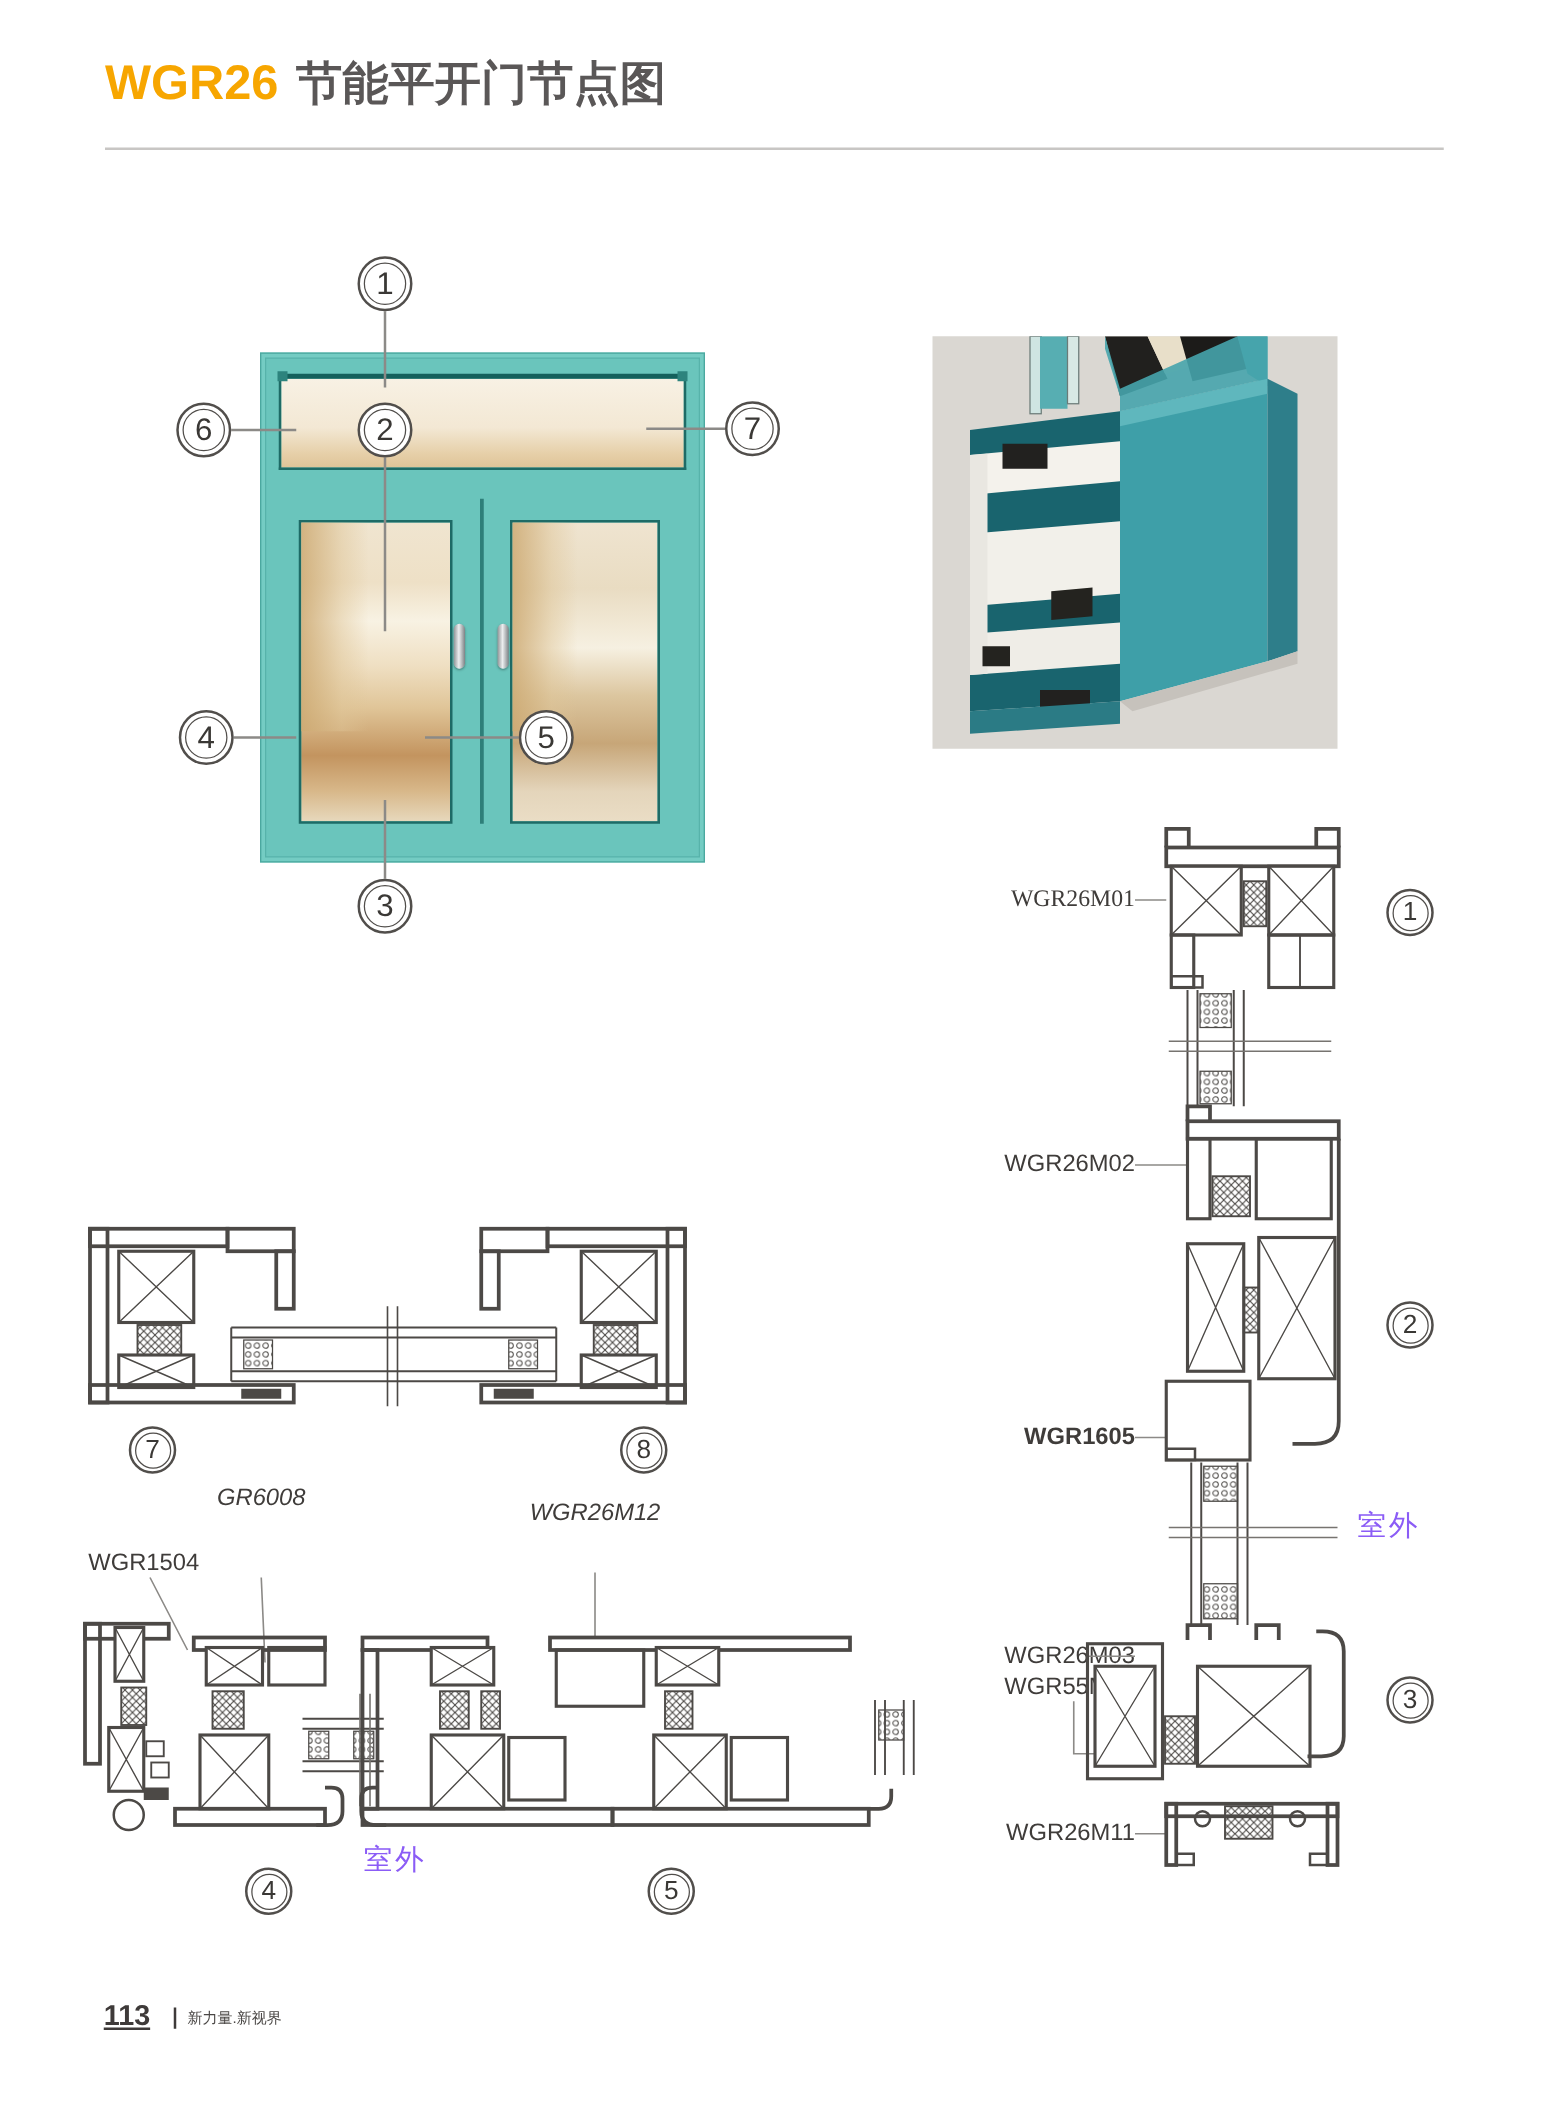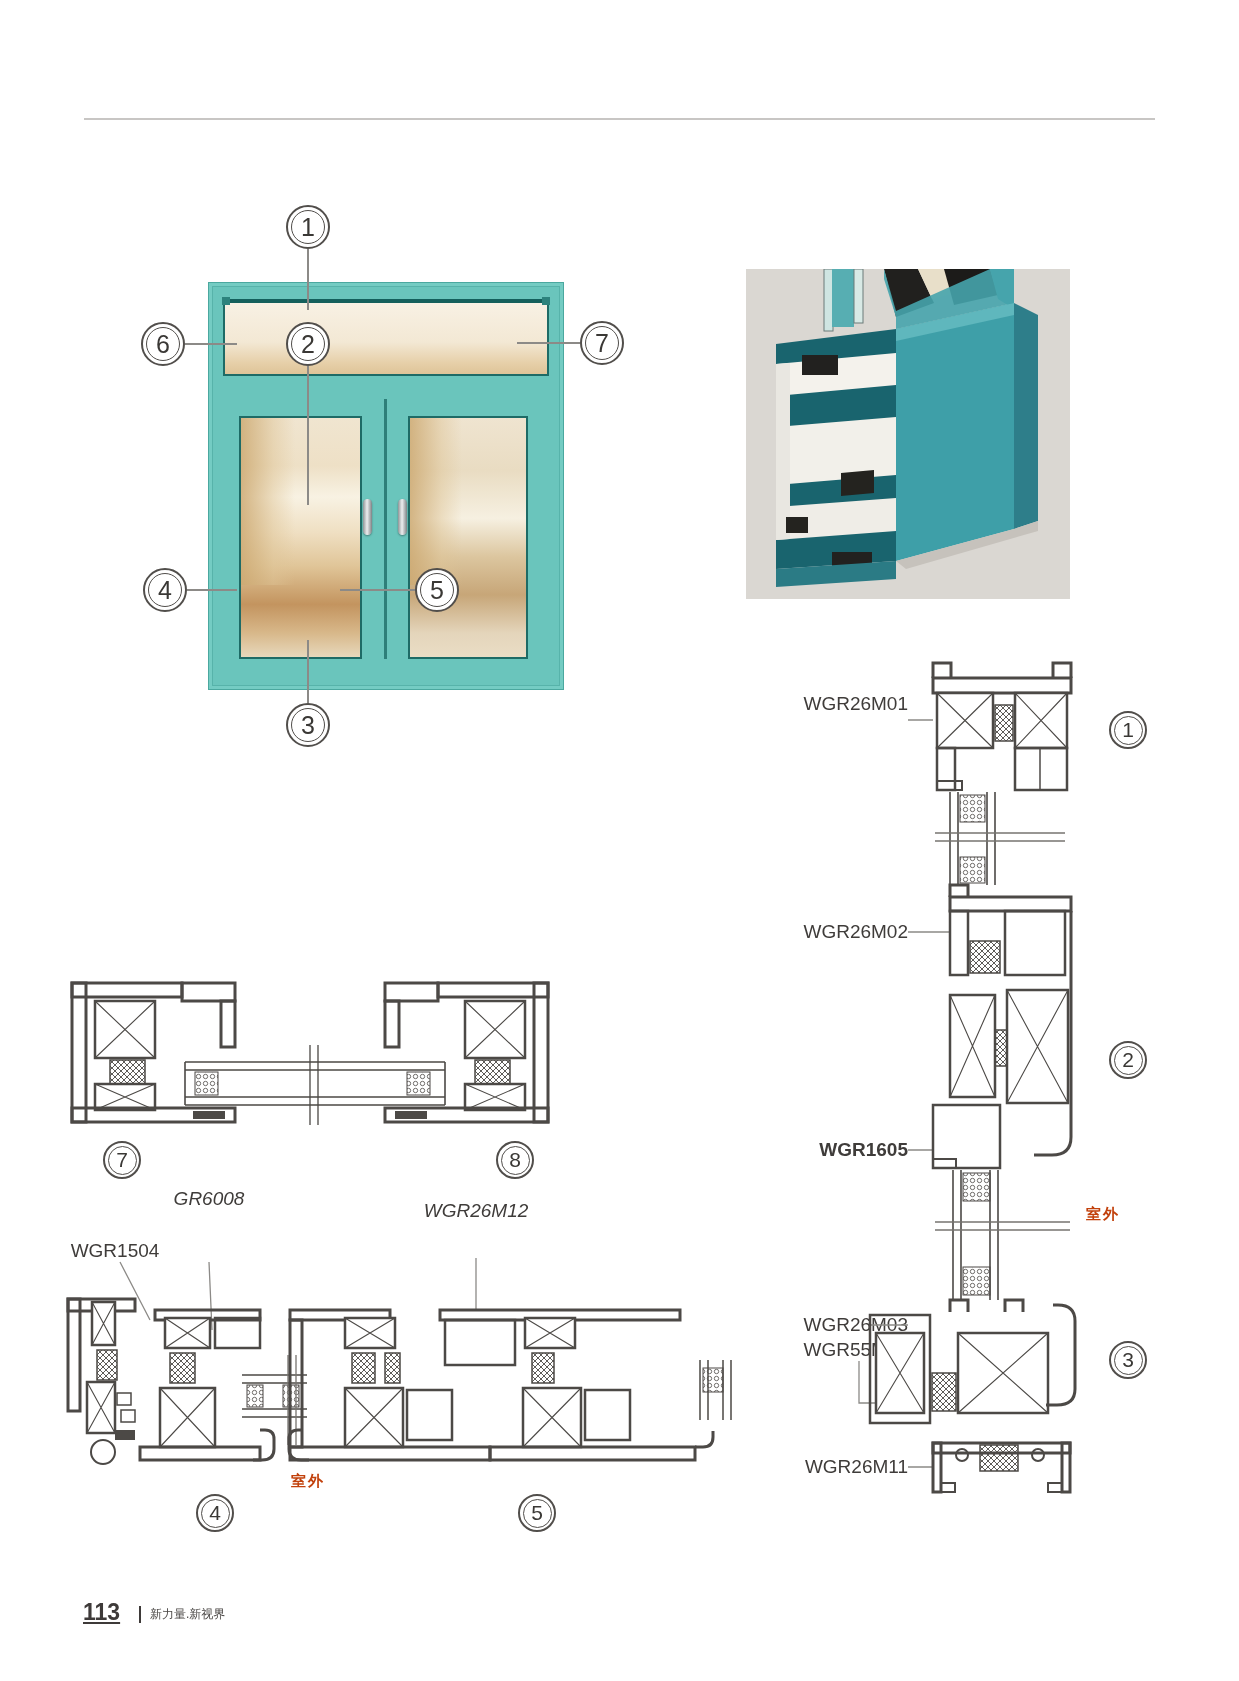--- a/index.html
+++ b/index.html
@@ -46,37 +46,40 @@
   .win .handle{position:absolute;width:9px;height:36px;border-radius:5px;
        background:linear-gradient(90deg,#8f9496,#eceeef 45%,#7d8285);box-shadow:0 1px 2px rgba(0,0,0,.35);}
 
   
   .render{position:absolute;left:746px;top:269px;width:324px;height:330px;background:#DAD7D2;}
 
   
   .plabel{position:absolute;font-size:19px;color:#3F3C3A;letter-spacing:0;}
   .plabel.right{width:200px;text-align:right;}
   .plabel.center{width:120px;text-align:center;}
-  .cn{position:absolute;font-size:15px;font-weight:700;color:#c2410c;letter-spacing:2px;white-space:nowrap;}
+  .cn{position:absolute;font-size:23px;font-weight:400;color:#8b5cf6;letter-spacing:2px;white-space:nowrap;}
 
   
   svg .ln{stroke:#4C4946;fill:none;}
   svg .box{stroke:#4C4946;fill:#ffffff;}
   svg .dk{fill:#4C4946;stroke:none;}
 
   
   .foot-num{position:absolute;left:83px;top:1599px;font-size:23px;font-weight:700;color:#3E3A39;text-decoration:underline;}
   .foot-slogan{position:absolute;left:139px;top:1606px;font-size:12px;color:#4a4745;
                border-left:2px solid #3E3A39;padding-left:9px;line-height:17px;}
 </style>
 </head>
 <body>
 
 <div class="page">
 
+  <div class="title-line">
+    <span class="title-code">WGR26</span><span class="title-zh">节能平开门节点图</span>
+  </div>
   <div class="hrule"></div>
 
   <div class="win">
     <div class="pane transom"></div>
     <div class="corner" style="left:13px;"></div>
     <div class="corner" style="left:333px;"></div>
     <div class="pane glassL">
       <div class="curtain"></div>
     </div>
     <div class="pane glassR">
@@ -271,21 +274,21 @@
     <rect x="648" y="133" width="20" height="24" fill="url(#dots)" stroke="#4C4946" stroke-width="1"></rect>
   </svg>
   <div class="cn" style="left:291px;top:1472px;">室外</div>
   <div class="callout co-sm" style="left:196px;top:1494px;">
       <div class="inner">4</div>
     </div>
   <div class="callout co-sm" style="left:518px;top:1494px;">
       <div class="inner">5</div>
     </div>
 
-  <div class="plabel right" style="left:708px;top:693px;">WGR26M01</div>
+  <div class="plabel right" style="left:708px;top:709px;font-family:Liberation Serif, serif;">WGR26M01</div>
   <div class="plabel right" style="left:708px;top:921px;">WGR26M02</div>
   <div class="plabel right" style="left:708px;top:1139px;font-weight:bold;">WGR1605</div>
   <div class="plabel right" style="left:708px;top:1314px;">WGR26M03</div>
   <div class="plabel right" style="left:708px;top:1339px;">WGR55M16</div>
   <div class="plabel right" style="left:708px;top:1456px;">WGR26M11</div>
 
   <svg class="abs" style="left:850px;top:645px;" width="240" height="860" viewBox="0 0 240 860">
 
     <path d="M58 75 H83 M58 287 H100 M58 505 H83 M58 680 H20 M58 822 H83" stroke="#8C8A87" stroke-width="1.3" fill="none"></path>
     <path d="M9 716 V758 H32" stroke="#8C8A87" stroke-width="1.3" fill="none"></path>

